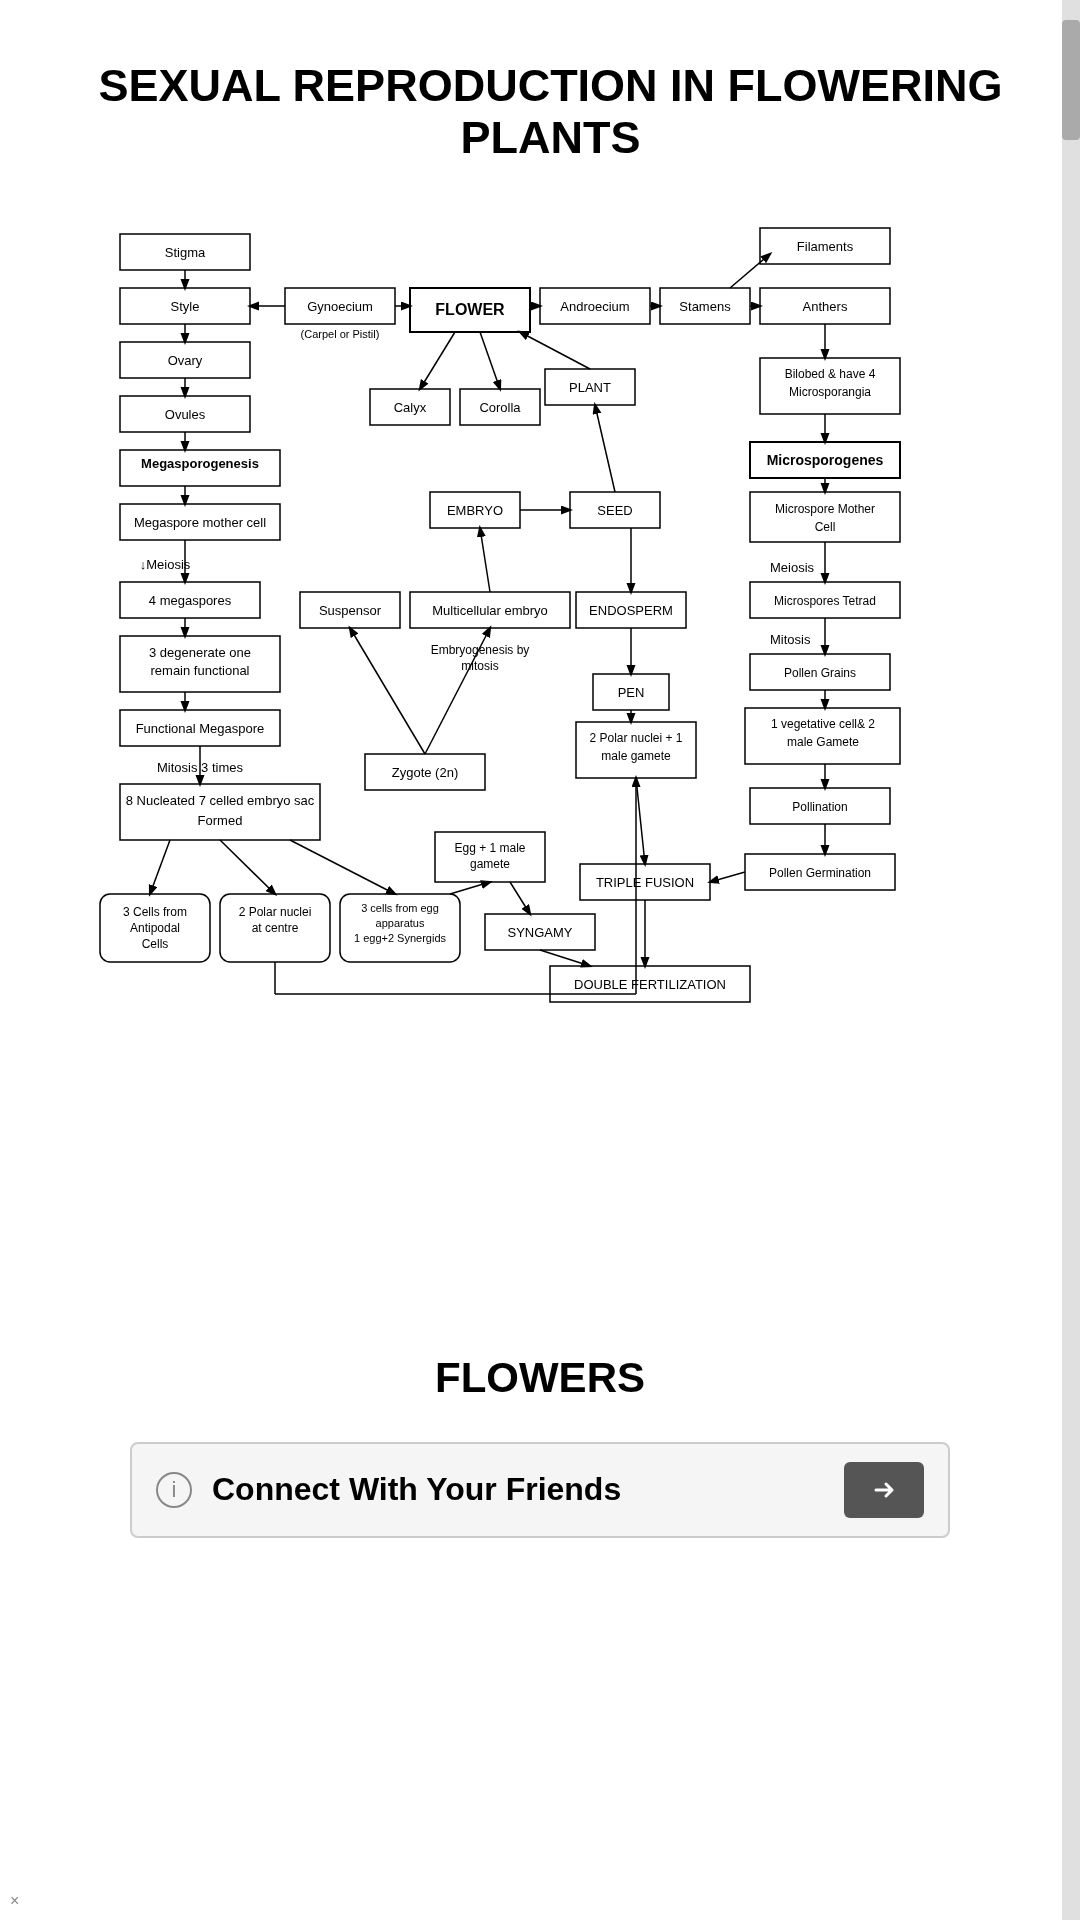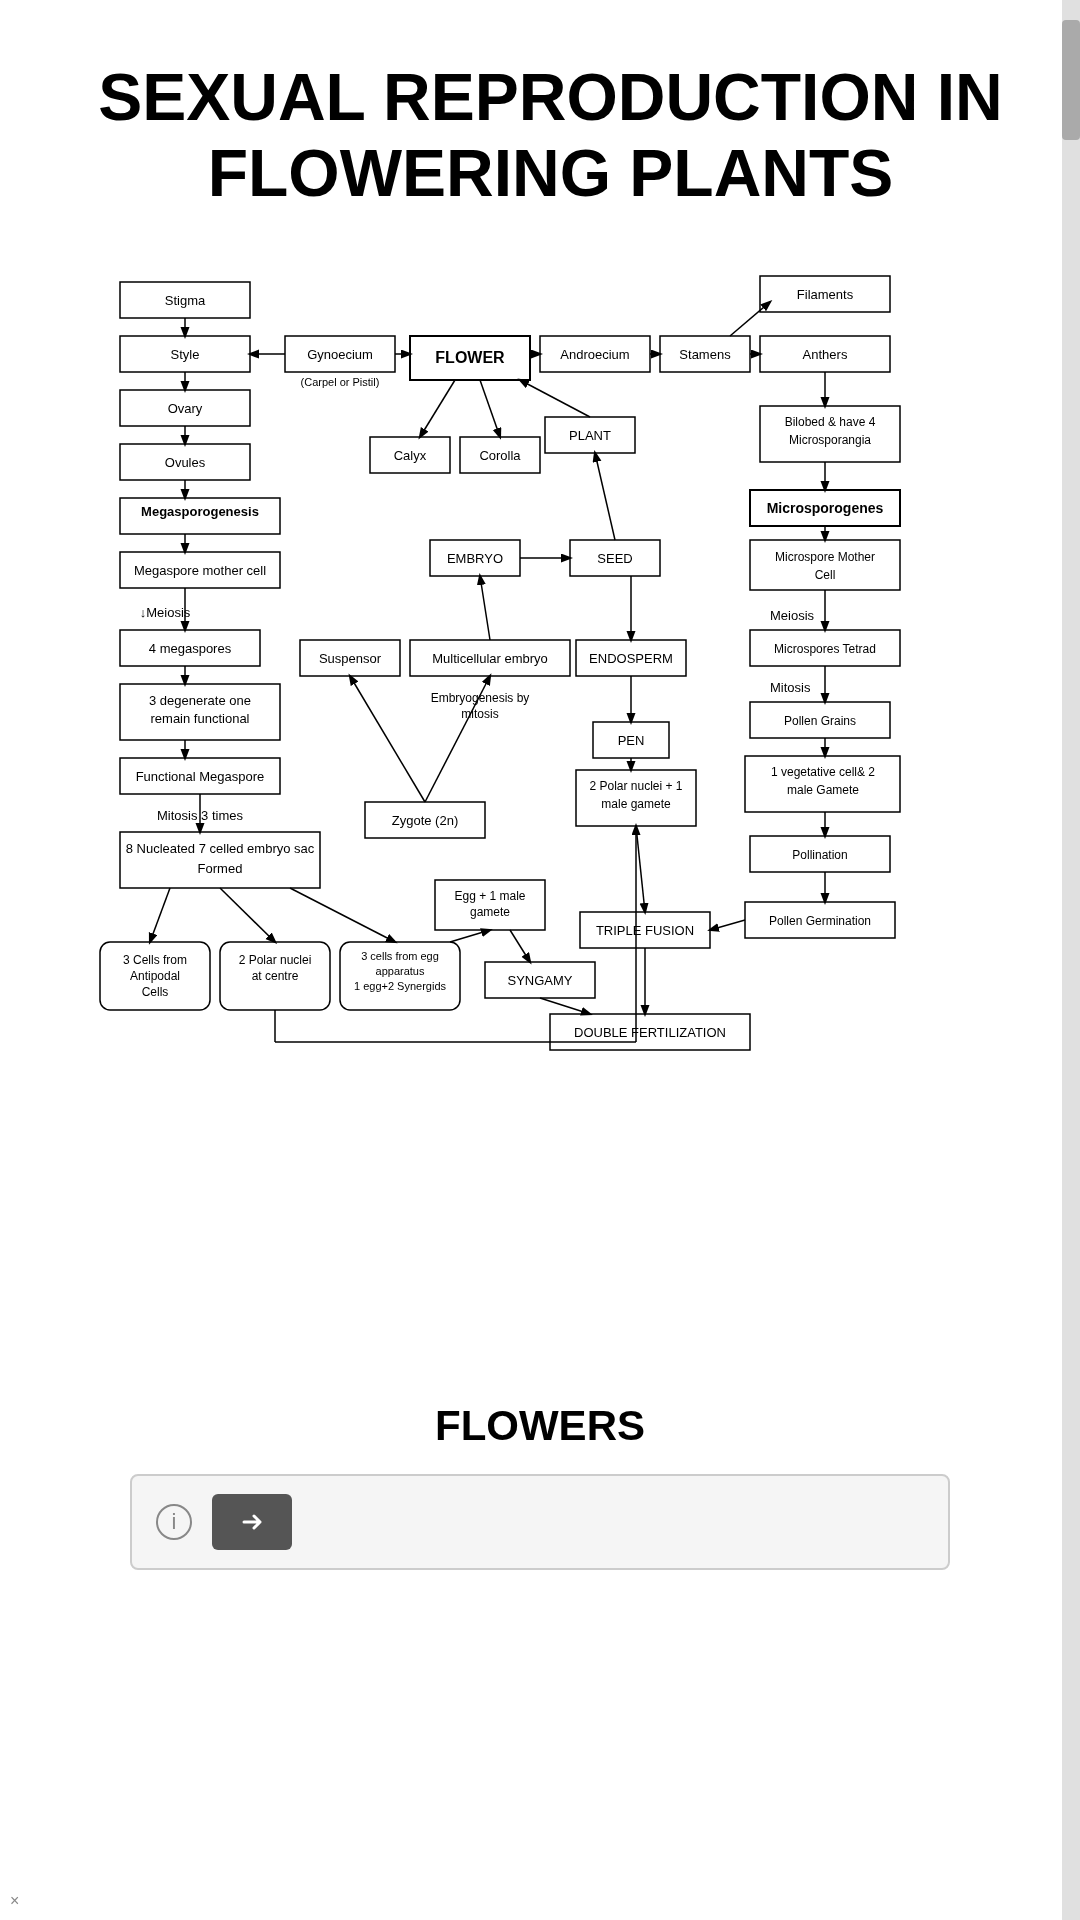--- a/index.html
+++ b/index.html
@@ -5,42 +5,42 @@
     * { box-sizing: border-box; margin: 0; padding: 0; }
     body {
       width: 1080px;
       min-height: 1920px;
       background: #fff;
       font-family: Arial, sans-serif;
       position: relative;
     }
     .page-title {
       text-align: center;
-      font-size: 66px;
+      font-size: 45px;
       font-weight: 900;
       padding: 60px 40px 40px 32px;
       line-height: 1.15;
       margin-left: 29px;
     }
     .diagram-container {
       width: 100%;
       padding: 10px 20px;
       display: flex;
       justify-content: center;
       margin-left: 40px;
     }
     svg.diagram {
       width: 980px;
       height: 1100px;
     }
     .caption {
       text-align: center;
       font-size: 42px;
       font-weight: 700;
-      padding: 30px 0 24px 0;
+      padding: 30px 0 40px 0;
     }
     .ad-banner {
       width: 820px;
       margin: 0 auto 20px auto;
       background: #f5f5f5;
       border: 2px solid #ccc;
       border-radius: 8px;
       display: flex;
       align-items: center;
       padding: 18px 24px;
@@ -346,19 +346,20 @@
 
   </svg>
 </div>
 
 <p class="caption">FLOWERS</p>
 
 <div class="ad-banner">
   <div class="ad-info-icon">
     <span>i</span>
   </div>
+  <span class="ad-text">Connect With Your Friends</span>
   <button class="ad-arrow-btn">
     <svg viewBox="0 0 36 36" xmlns="http://www.w3.org/2000/svg">
       <path d="M10 18h16M20 12l6 6-6 6" stroke="white" stroke-width="3" fill="none" stroke-linecap="round" stroke-linejoin="round"></path>
     </svg>
   </button>
   <div style="position:absolute;bottom:10px;left:10px;font-size:16px;color:#888;cursor:pointer;">×</div>
 </div>
 
 </body></html>

